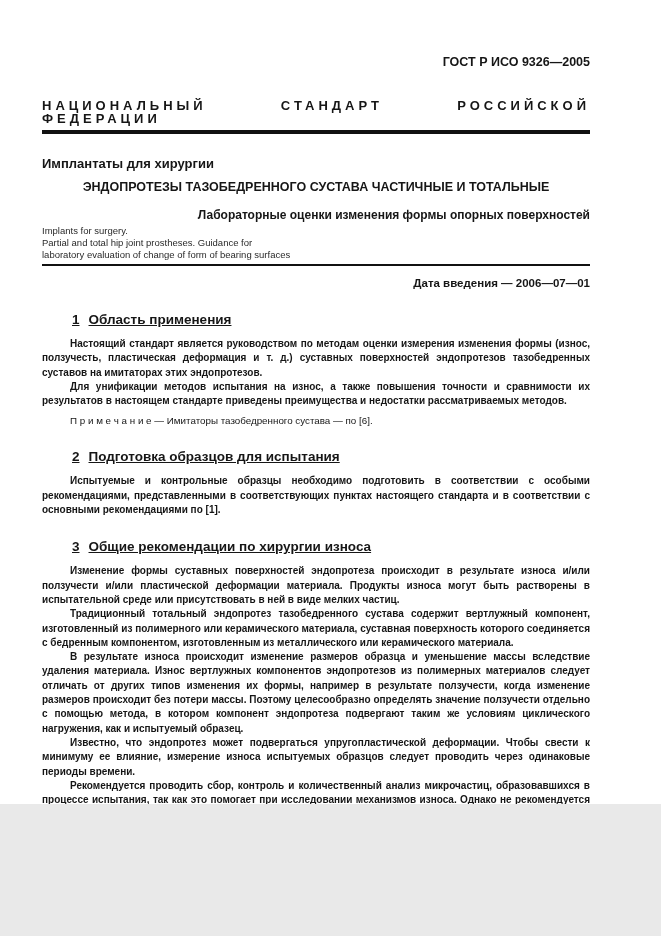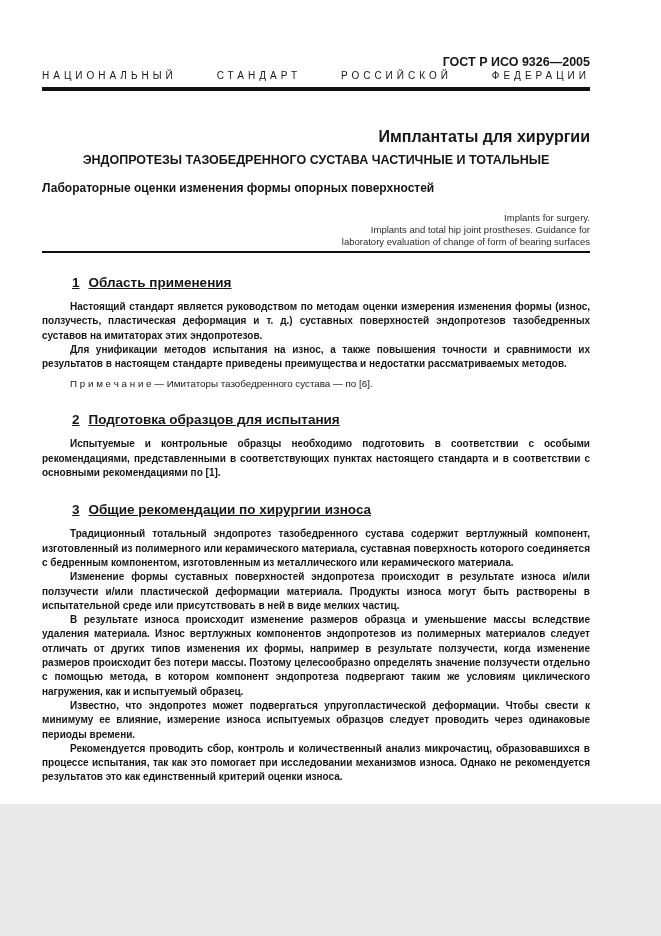--- a/index.html
+++ b/index.html
@@ -15,55 +15,56 @@
     margin: 0 auto;
     overflow: hidden;
   }
   .doc-code {
     text-align: right;
     font-weight: bold;
     font-size: 12.5px;
     line-height: 14px;
   }
   .banner {
-    font-weight: normal;
-    font-size: 10px;
+    margin-top: 30px;
+    font-weight: bold;
+    font-size: 13px;
     letter-spacing: 4px;
     word-spacing: 14px;
     text-align: justify;
     text-align-last: justify;
     line-height: 13px;
   }
   .rule { background: #111; }
   .rule.thick { height: 4px; margin-top: 5px; }
   .rule.mid { height: 2px; margin-top: 3px; }
   .group-title {
-    margin-top: 39px;
-    text-align: right;
+    margin-top: 23px;
+    text-align: left;
     font-weight: bold;
-    font-size: 16px;
+    font-size: 13px;
     line-height: 13px;
   }
   .main-title {
     margin-top: 10px;
     text-align: center;
     font-weight: bold;
     font-size: 12.5px;
     line-height: 14px;
   }
   .subtitle {
     margin-top: 14px;
-    text-align: left;
+    text-align: right;
     font-weight: bold;
     font-size: 12px;
     line-height: 14px;
   }
   .en-title {
-    margin-top: 17px;
-    text-align: right;
+    margin-top: 3px;
+    text-align: left;
     font-size: 9.5px;
     line-height: 12px;
     color: #2a2a2a;
   }
   .date {
     margin-top: 10px;
     text-align: right;
     font-weight: bold;
     font-size: 11.5px;
     line-height: 14px;
@@ -121,26 +122,27 @@
 
   <div class="banner">НАЦИОНАЛЬНЫЙ СТАНДАРТ РОССИЙСКОЙ ФЕДЕРАЦИИ</div>
   <div class="rule thick"></div>
 
   <div class="group-title">Имплантаты для хирургии</div>
   <div class="main-title">ЭНДОПРОТЕЗЫ ТАЗОБЕДРЕННОГО СУСТАВА ЧАСТИЧНЫЕ И ТОТАЛЬНЫЕ</div>
   <div class="subtitle">Лабораторные оценки изменения формы опорных поверхностей</div>
 
   <div class="en-title">
     <div>Implants for surgery.</div>
-    <div>Implants and total hip joint prostheses. Guidance for</div>
+    <div>Partial and total hip joint prostheses. Guidance for</div>
     <div>laboratory evaluation of change of form of bearing surfaces</div>
   </div>
 
   <div class="rule mid"></div>
 
+  <div class="date">Дата введения — 2006—07—01</div>
 
   <div class="section">
     <div class="heading">
       <span class="hn">1</span><span class="ht">Область применения</span>
     </div>
     <p class="para">Настоящий стандарт является руководством по методам оценки измерения изменения формы (износ, ползучесть, пластическая деформация и т. д.) суставных поверхностей эндопротезов тазобедренных суставов на имитаторах этих эндопротезов.</p>
     <p class="para">Для унификации методов испытания на износ, а также повышения точности и сравнимости их результатов в настоящем стандарте приведены преимущества и недостатки рассматриваемых методов.</p>
     <p class="note">П р и м е ч а н и е — Имитаторы тазобедренного сустава — по [6].</p>
   </div>
 
@@ -148,22 +150,22 @@
     <div class="heading">
       <span class="hn">2</span><span class="ht">Подготовка образцов для испытания</span>
     </div>
     <p class="para">Испытуемые и контрольные образцы необходимо подготовить в соответствии с особыми рекомендациями, представленными в соответствующих пунктах настоящего стандарта и в соответствии с основными рекомендациями по [1].</p>
   </div>
 
   <div class="section">
     <div class="heading">
       <span class="hn">3</span><span class="ht">Общие рекомендации по хирургии износа</span>
     </div>
+    <p class="para">Изменение формы суставных поверхностей эндопротеза происходит в результате износа и/или ползучести и/или пластической деформации материала. Продукты износа могут быть растворены в испытательной среде или присутствовать в ней в виде мелких частиц.</p>
     <p class="para">Традиционный тотальный эндопротез тазобедренного сустава содержит вертлужный компонент, изготовленный из полимерного или керамического материала, суставная поверхность которого соединяется с бедренным компонентом, изготовленным из металлического или керамического материала.</p>
-    <p class="para">Изменение формы суставных поверхностей эндопротеза происходит в результате износа и/или ползучести и/или пластической деформации материала. Продукты износа могут быть растворены в испытательной среде или присутствовать в ней в виде мелких частиц.</p>
     <p class="para">В результате износа происходит изменение размеров образца и уменьшение массы вследствие удаления материала. Износ вертлужных компонентов эндопротезов из полимерных материалов следует отличать от других типов изменения их формы, например в результате ползучести, когда изменение размеров происходит без потери массы. Поэтому целесообразно определять значение ползучести отдельно с помощью метода, в котором компонент эндопротеза подвергают таким же условиям циклического нагружения, как и испытуемый образец.</p>
     <p class="para">Известно, что эндопротез может подвергаться упругопластической деформации. Чтобы свести к минимуму ее влияние, измерение износа испытуемых образцов следует проводить через одинаковые периоды времени.</p>
     <p class="para">Рекомендуется проводить сбор, контроль и количественный анализ микрочастиц, образовавшихся в процессе испытания, так как это помогает при исследовании механизмов износа. Однако не рекомендуется результатов это как единственный критерий оценки износа.</p>
   </div>
 
   <div class="footer">
     <div class="rule-bottom"></div>
     <div class="official">Издание официальное</div>
     <div class="pagenum">1</div>
   </div>

